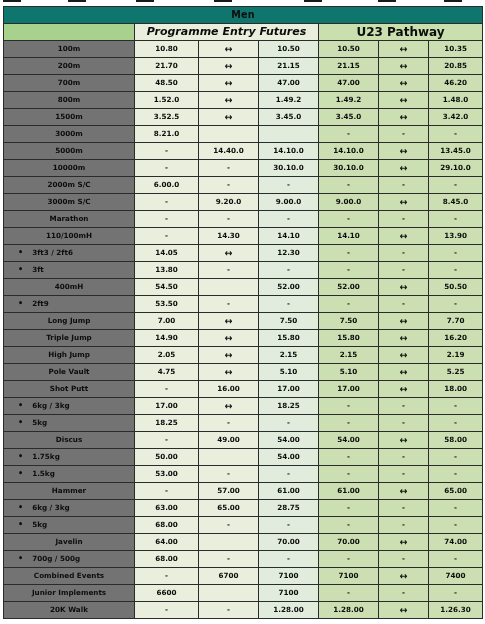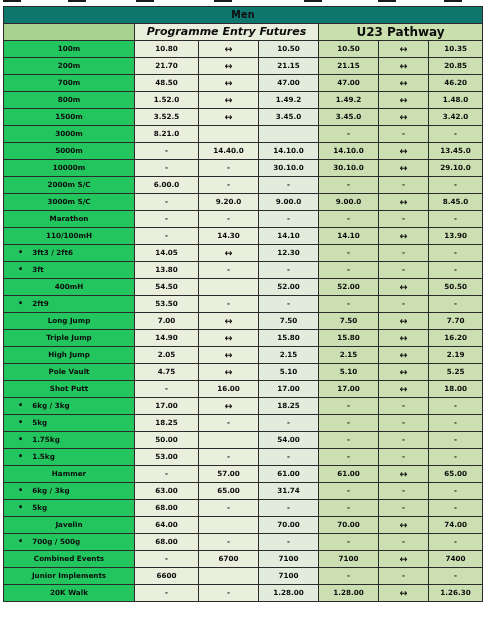--- a/index.html
+++ b/index.html
@@ -86,21 +86,21 @@
     background: #e9eedd;
     height: 27px;
   }
   td.head-u23 {
     background: #c9dfae;
     height: 27px;
   }
 
   
   td.c-label {
-    background: #22c55e;
+    background: #737373;
     text-align: left;
     padding-left: 6px;
   }
   td.c-label.sub {
     padding-left: 0;
   }
   td.c1, td.c2 { background: #e9eedd; }
   td.c3        { background: #e2ecdc; }
   td.c4, td.c5, td.c6 { background: #ccdfb2; }
 
@@ -406,20 +406,29 @@
             </div>
           </td>
           <td class="c1">18.25</td>
           <td class="c2"><span class="dash">-</span></td>
           <td class="c3"><span class="dash">-</span></td>
           <td class="c4"><span class="dash">-</span></td>
           <td class="c5"><span class="dash">-</span></td>
           <td class="c6"><span class="dash">-</span></td>
         </tr>
         <tr>
+          <td class="c-label">Discus</td>
+          <td class="c1"><span class="dash">-</span></td>
+          <td class="c2">49.00</td>
+          <td class="c3">54.00</td>
+          <td class="c4">54.00</td>
+          <td class="c5"><span class="arrow">↔</span></td>
+          <td class="c6">58.00</td>
+        </tr>
+        <tr>
           <td class="c-label sub">
             <div class="bullet-row">
               <span class="bullet-dot">•</span>
               <span>1.75kg</span>
             </div>
           </td>
           <td class="c1">50.00</td>
           <td class="c2"></td>
           <td class="c3">54.00</td>
           <td class="c4"><span class="dash">-</span></td>
@@ -451,21 +460,21 @@
         </tr>
         <tr>
           <td class="c-label sub">
             <div class="bullet-row">
               <span class="bullet-dot">•</span>
               <span>6kg / 3kg</span>
             </div>
           </td>
           <td class="c1">63.00</td>
           <td class="c2">65.00</td>
-          <td class="c3">31.74</td>
+          <td class="c3">28.75</td>
           <td class="c4"><span class="dash">-</span></td>
           <td class="c5"><span class="dash">-</span></td>
           <td class="c6"><span class="dash">-</span></td>
         </tr>
         <tr>
           <td class="c-label sub">
             <div class="bullet-row">
               <span class="bullet-dot">•</span>
               <span>5kg</span>
             </div>

